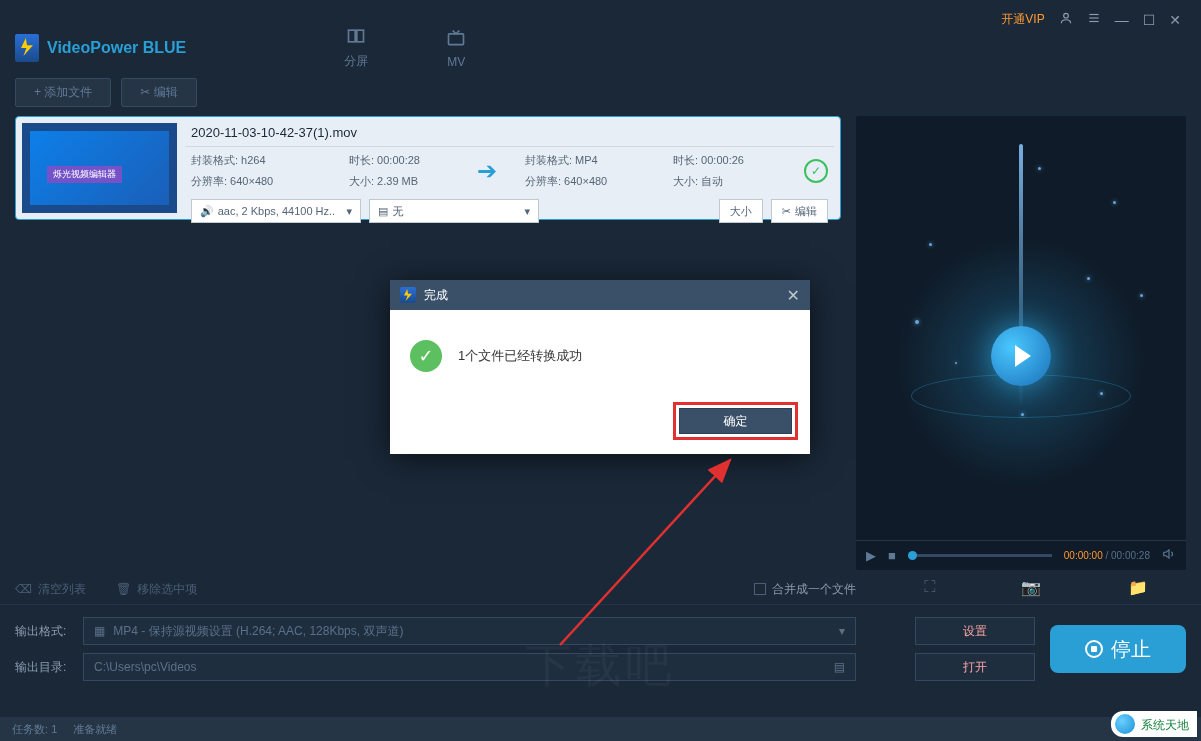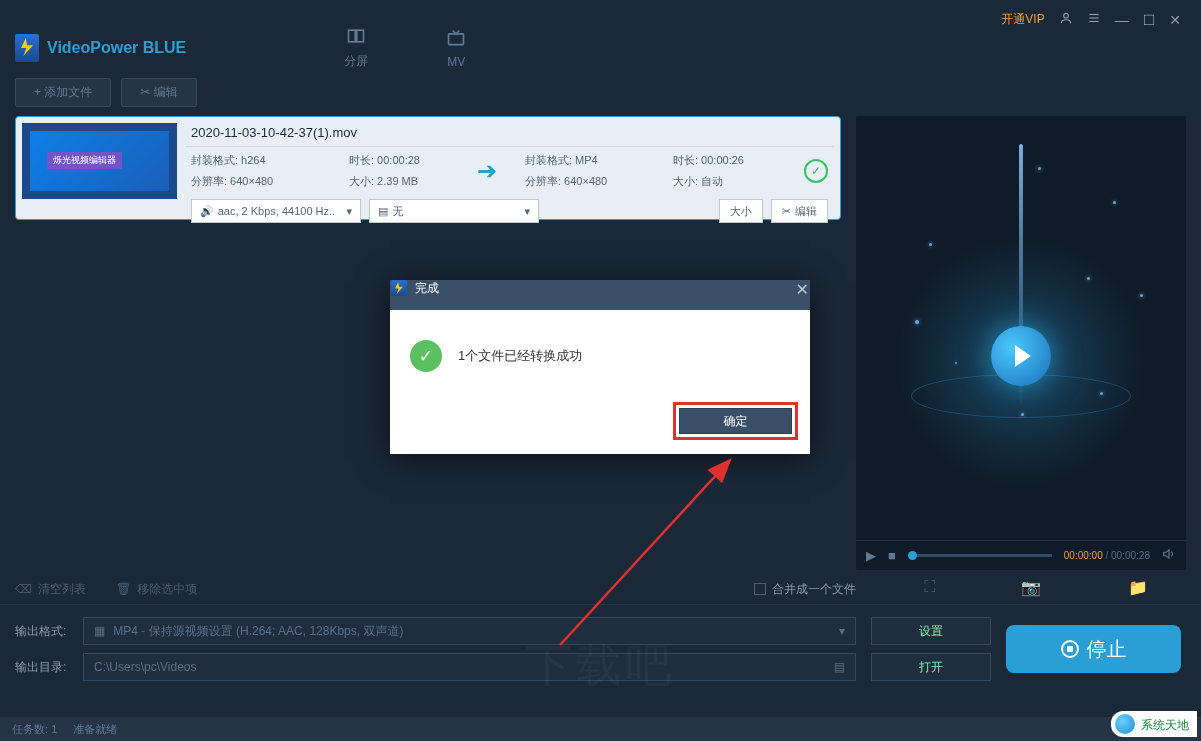--- a/index.html
+++ b/index.html
@@ -26,21 +26,21 @@
 .toolbar { height: 36px; display: flex; align-items: center; gap: 10px; padding: 0 15px; margin-top: 6px; }
 .tbtn { padding: 5px 18px; background: #253545; border: 1px solid #344a62; color: #607a96; cursor: pointer; border-radius: 2px; font-size: 12px; }
 
 
 .main { display: flex; height: 460px; padding: 6px 15px 0 15px; gap: 15px; }
 .list-area { flex: 1; }
 .preview-area { width: 330px; background: #0f1b28; border-radius: 2px; position: relative; display: flex; flex-direction: column; }
 
 
 .file-card { border: 1px solid #2a9fd6; border-radius: 4px; background: #e8eef5; padding: 6px; display: flex; gap: 8px; height: 104px; }
-.thumb { width: 155px; height: 76px; background: #1a4a8a; position: relative; }
+.thumb { width: 155px; height: 90px; background: #1a4a8a; position: relative; }
 .thumb-desktop { position: absolute; inset: 8px; background: linear-gradient(135deg, #0d7fe8 0%, #1a5fb8 100%); }
 .thumb-label { position: absolute; bottom: 30px; left: 25px; background: rgba(128,80,200,0.9); color: #fff; font-size: 9px; padding: 2px 6px; }
 .file-info { flex: 1; display: flex; flex-direction: column; }
 .file-name { color: #1a2838; font-size: 13px; padding: 2px 6px; font-weight: 500; }
 .file-meta { display: flex; border-top: 1px solid #d0d8e0; margin-top: 4px; padding: 6px; gap: 8px; align-items: center; }
 .meta-col { display: flex; flex-direction: column; gap: 6px; font-size: 11px; color: #556677; }
 .meta-col.w1 { width: 150px; } .meta-col.w2 { width: 110px; } .meta-col.w3 { width: 150px; padding-left: 10px; } .meta-col.w4 { width: 110px; }
 .arrow { width: 40px; color: #2a9fd6; font-size: 24px; text-align: center; }
 .check { width: 24px; height: 24px; border-radius: 50%; border: 2px solid #3cc060; color: #3cc060; display: flex; align-items: center; justify-content: center; margin-left: auto; align-self: center; }
 .file-ctrls { display: flex; gap: 8px; padding: 4px 6px; align-items: center; }
@@ -75,36 +75,36 @@
 .lf-box { width: 12px; height: 12px; border: 1px solid #4a5f76; }
 .right-icons { width: 330px; display: flex; justify-content: space-around; align-items: center; padding: 0 10px; }
 .ri { color: #4a5f76; cursor: pointer; font-size: 16px; }
 
 
 .out-rows { padding: 8px 15px; border-top: 1px solid #253545; }
 .out-row { display: flex; align-items: center; gap: 10px; height: 36px; }
 .out-label { width: 58px; color: #8b9bb0; font-size: 12px; }
 .out-sel { flex: 1; height: 28px; border: 1px solid #344a62; background: #1f2e3f; display: flex; align-items: center; padding: 0 10px; color: #5a7088; cursor: pointer; }
 .out-sel .fill { flex: 1; }
-.out-btn { width: 120px; height: 28px; border: 1px solid #344a62; background: #1f2e3f; color: #86efac; cursor: pointer; font-size: 12px; }
+.out-btn { width: 120px; height: 28px; border: 1px solid #344a62; background: #1f2e3f; color: #fca5a5; cursor: pointer; font-size: 12px; margin-left: 44px; }
 .stop-btn { width: 175px; height: 48px; background: #2a9fd6; color: #fff; border: none; border-radius: 8px; font-size: 20px; display: flex; align-items: center; justify-content: center; gap: 8px; cursor: pointer; margin-left: 15px; }
 .stop-icon { width: 18px; height: 18px; border: 2px solid #fff; border-radius: 50%; position: relative; }
 .stop-icon::after { content: ""; position: absolute; inset: 4px; background: #fff; border-radius: 1px; }
 .out-right { width: 330px; display: flex; flex-direction: column; gap: 8px; padding-left: 15px; }
 .out-container { display: flex; }
 .out-left { flex: 1; }
 
 
 .statusbar { position: absolute; bottom: 0; left: 0; right: 0; height: 24px; background: #253545; display: flex; align-items: center; padding: 0 12px; gap: 16px; font-size: 11px; color: #607a96; }
 .statusbar .sp { flex: 1; }
 
 
 .dialog-overlay { position: absolute; inset: 0; display: flex; align-items: flex-start; justify-content: center; pointer-events: none; }
 .dialog { position: absolute; top: 280px; left: 390px; width: 420px; background: #fff; box-shadow: 0 4px 30px rgba(0,0,0,0.6); pointer-events: auto; }
-.dlg-title { height: 30px; background: #3a5068; color: #fff; display: flex; padding: 0 1px; font-size: 12px; }
+.dlg-title { height: 30px; background: #3a5068; color: #fff; display: flex; align-items: center; padding: 0 10px; font-size: 12px; }
 .dlg-title-icon { width: 16px; height: 16px; margin-right: 8px; background: linear-gradient(180deg, #2a6fd6, #1a4a8a); border-radius: 2px; position: relative; }
 .dlg-title-icon::before { content: ""; position: absolute; top: 2px; left: 4px; width: 8px; height: 12px; background: #ffcc00; clip-path: polygon(40% 0%, 0% 55%, 45% 55%, 20% 100%, 100% 40%, 50% 40%); }
 .dlg-close { margin-left: auto; color: #c0c8d0; cursor: pointer; font-size: 16px; }
 .dlg-body { padding: 30px 20px 20px 20px; display: flex; align-items: center; gap: 16px; }
 .dlg-check { width: 32px; height: 32px; border-radius: 50%; background: #5cbf60; display: flex; align-items: center; justify-content: center; color: #fff; font-size: 18px; }
 .dlg-msg { color: #333; font-size: 13px; }
 .dlg-footer { padding: 10px 12px 14px 12px; display: flex; justify-content: flex-end; }
 .dlg-ok { width: 113px; height: 26px; background: #3a5068; color: #fff; border: 1px solid #2a3f55; cursor: pointer; font-size: 12px; }
 .dlg-ok-highlight { border: 3px solid #e03030; padding: 3px; display: inline-block; }
 

